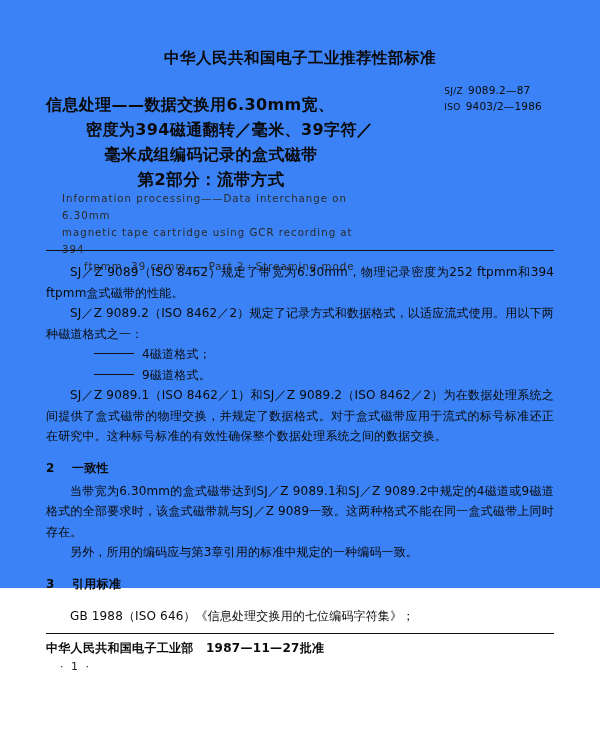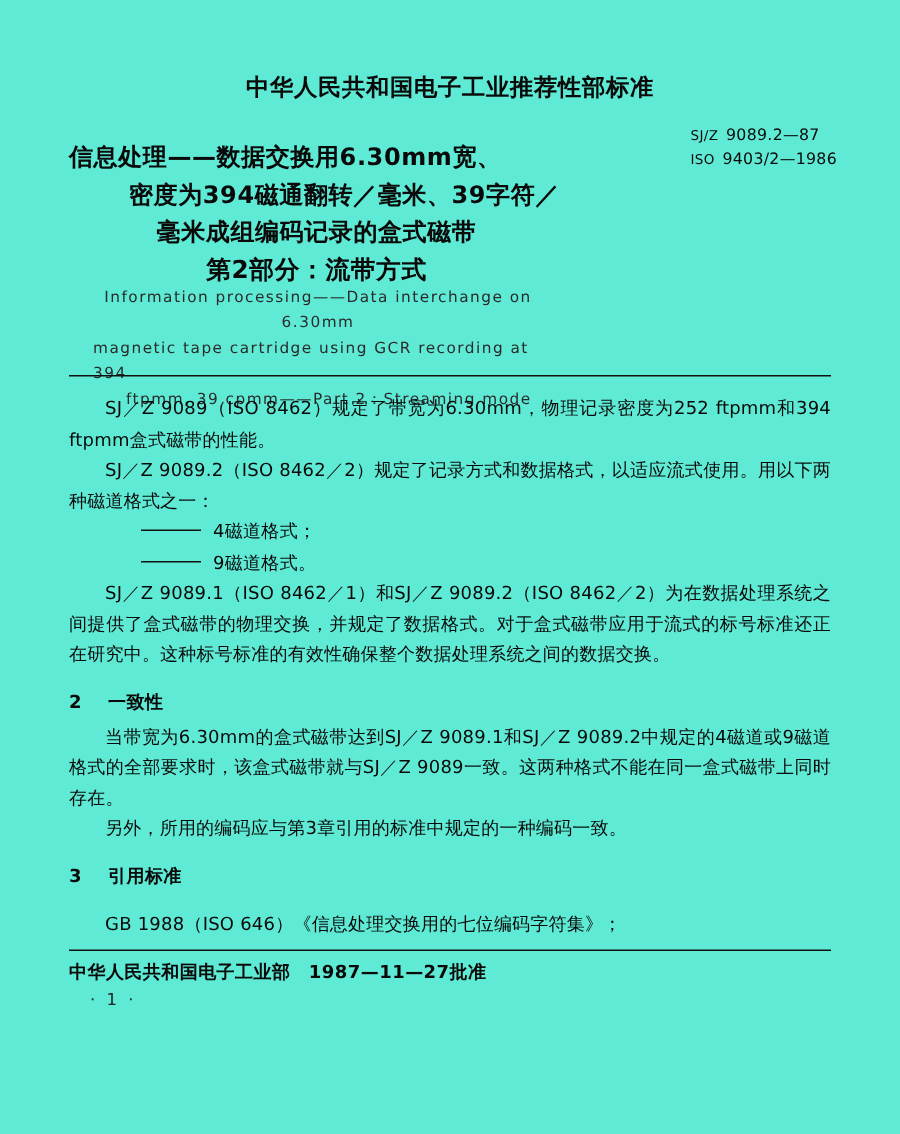--- a/index.html
+++ b/index.html
@@ -12,40 +12,40 @@
     height: 756px;
     position: relative;
     font-family: "DejaVu Sans", "Liberation Sans", sans-serif;
     color: #0a0a0a;
     overflow: hidden;
   }
   .page {
     position: absolute;
     left: 0; top: 0;
     width: 600px;
-    height: 756px;
-    background: #5eead4;
+    height: 588px;
+    background: #3b82f6;
   }
 
   
   .org-line {
     position: absolute;
     left: 0; right: 0;
     top: 48px;
     text-align: center;
     font-size: 15.5px;
     font-weight: bold;
     letter-spacing: 0.5px;
     font-family: "DejaVu Sans", "Liberation Sans", sans-serif;
   }
 
   
   .std-numbers {
     position: absolute;
-    right: 42px;
+    right: 58px;
     top: 83px;
     text-align: left;
     font-size: 10.5px;
     line-height: 15px;
     font-family: "DejaVu Sans", "Liberation Sans", sans-serif;
     letter-spacing: 0.2px;
   }
   .std-numbers .prefix {
     font-size: 9px;
     letter-spacing: 0.3px;
@@ -76,21 +76,21 @@
     position: absolute;
     left: 62px;
     top: 190px;
     width: 300px;
     font-family: "DejaVu Sans", "Liberation Sans", sans-serif;
     font-size: 10.2px;
     line-height: 17px;
     letter-spacing: 1.0px;
     color: #2a2a2a;
   }
-  .subtitle-line.s1 { text-align: center; }
+  .subtitle-line.s1 { text-align: left; }
   .subtitle-line.s2 { text-align: left; }
   .subtitle-line.s3 { text-align: left; padding-left: 22px; }
 
   
   .rule {
     position: absolute;
     left: 46px;
     width: 508px;
     height: 0;
     border-top: 1.6px solid #111;

